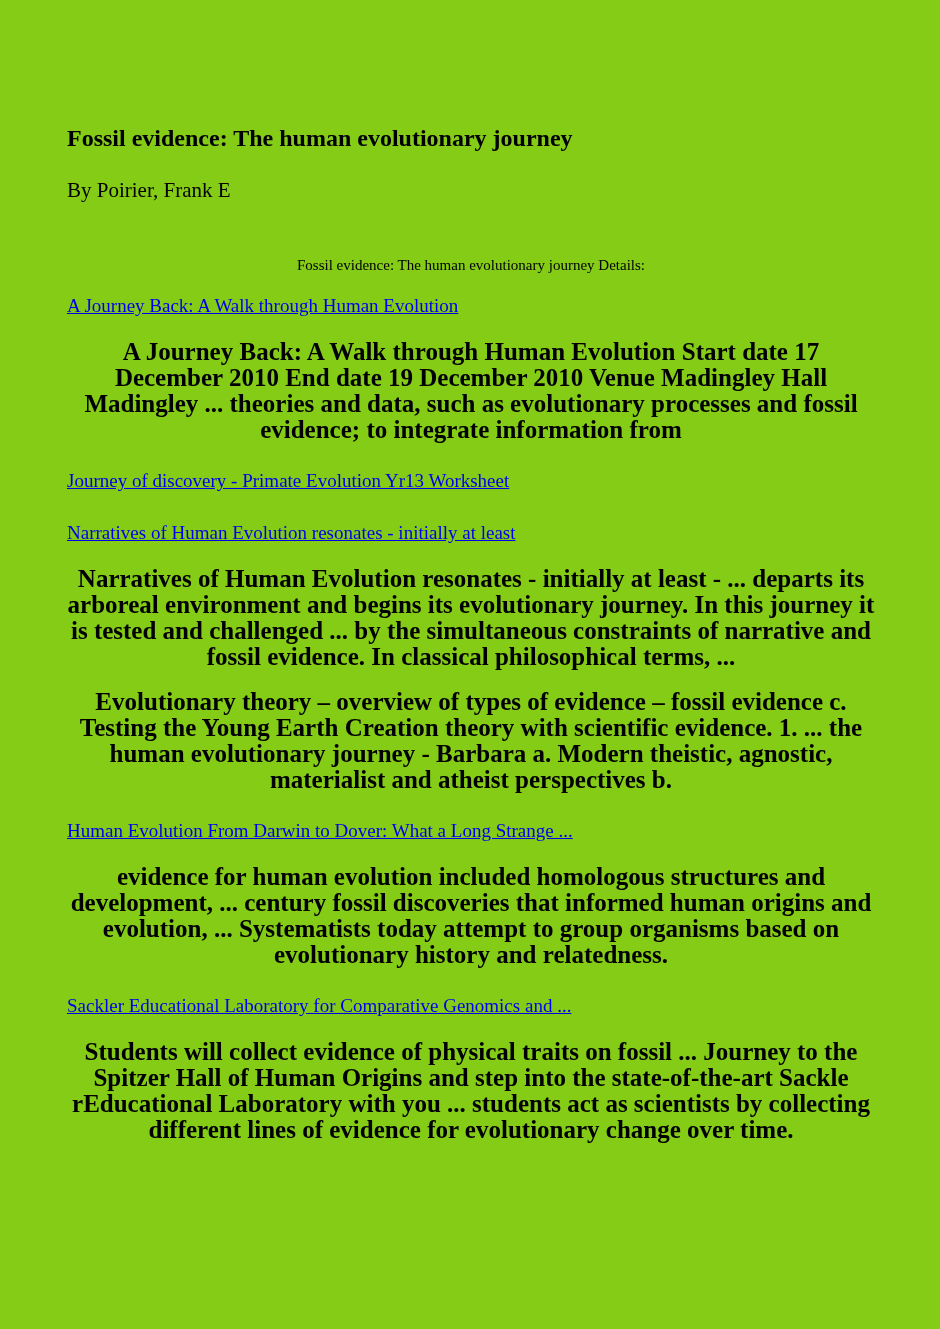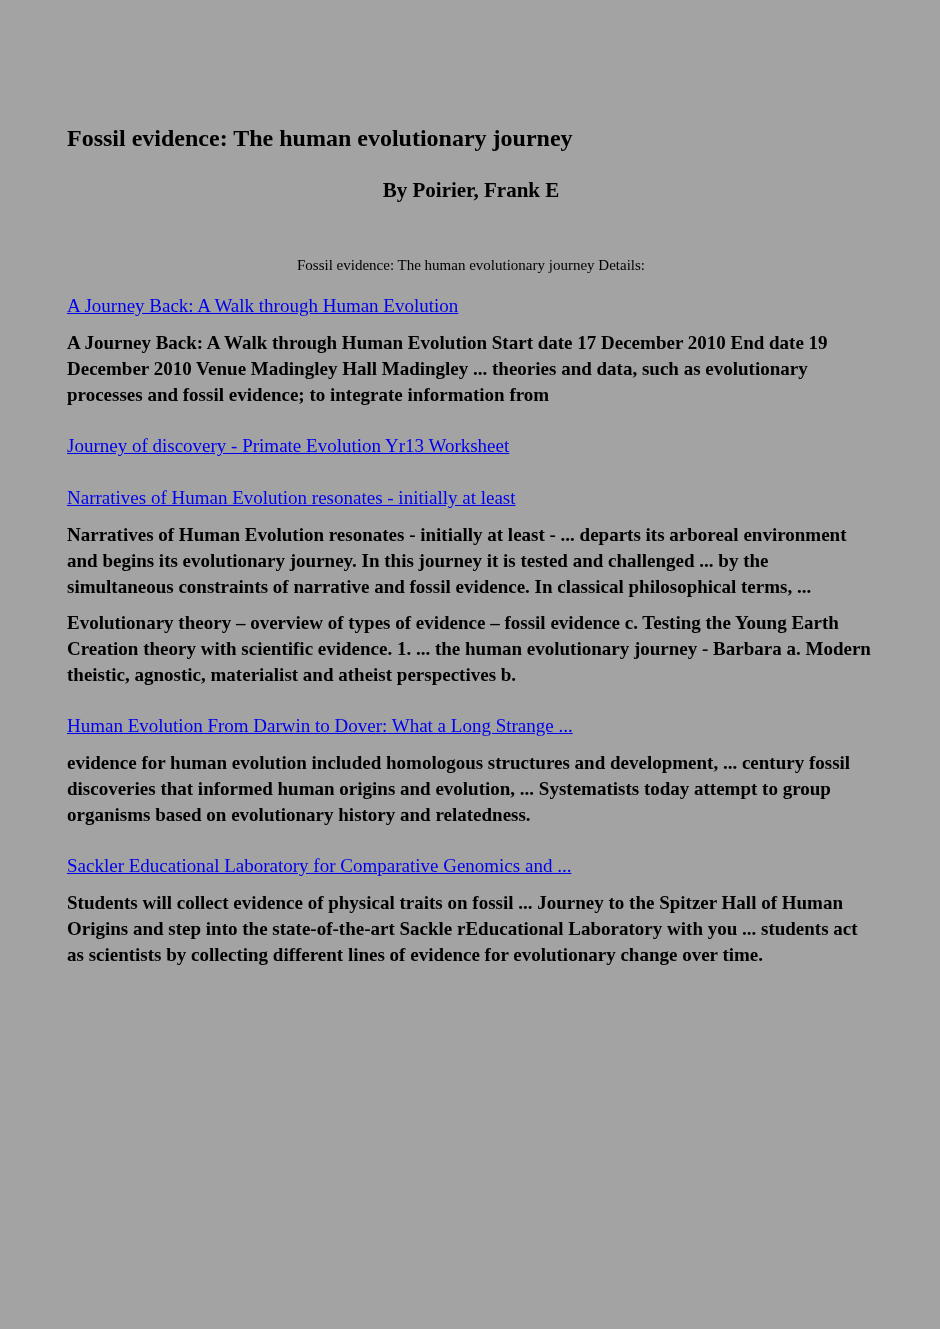--- a/index.html
+++ b/index.html
@@ -5,36 +5,36 @@
   html, body {
     margin: 0;
     padding: 0;
     background: #ffffff;
   }
   .page {
     position: relative;
     width: 940px;
     min-height: 1329px;
     box-sizing: border-box;
-    background: #a3a3a3;
+    background: #84cc16;
     padding: 124px 65px 60px 67px;
     font-family: "Liberation Serif", "DejaVu Serif", serif;
     color: #000000;
   }
   .title {
     font-size: 24px;
     font-weight: bold;
     line-height: 28px;
     margin: 0;
   }
   .byline {
     font-size: 21px;
-    font-weight: bold;
+    font-weight: normal;
     line-height: 26px;
-    text-align: center;
+    text-align: left;
     margin: 25px 0 0 0;
   }
   .details-heading {
     font-size: 15px;
     font-weight: normal;
     line-height: 26px;
     margin: 49px 0 0 0;
     text-align: center;
   }
   .link-line {
@@ -44,24 +44,25 @@
   .entry:first-of-type .link-line {
     margin-top: 15px;
   }
   .link-line a {
     font-size: 19px;
     font-weight: normal;
     color: var(--link-color, #0000EE);
     cursor: pointer;
   }
   .summary {
-    font-size: 19px;
+    font-size: 25px;
     font-weight: bold;
     line-height: 26px;
-    margin: 10px 0 0 0;
+    margin: 19px 0 0 0;
+    text-align: center;
   }
 </style>
 </head>
 <body>
 
 <div class="page">
 
   <h1 class="title">Fossil evidence: The human evolutionary journey</h1>
 
   <p class="byline">By Poirier, Frank E</p>

